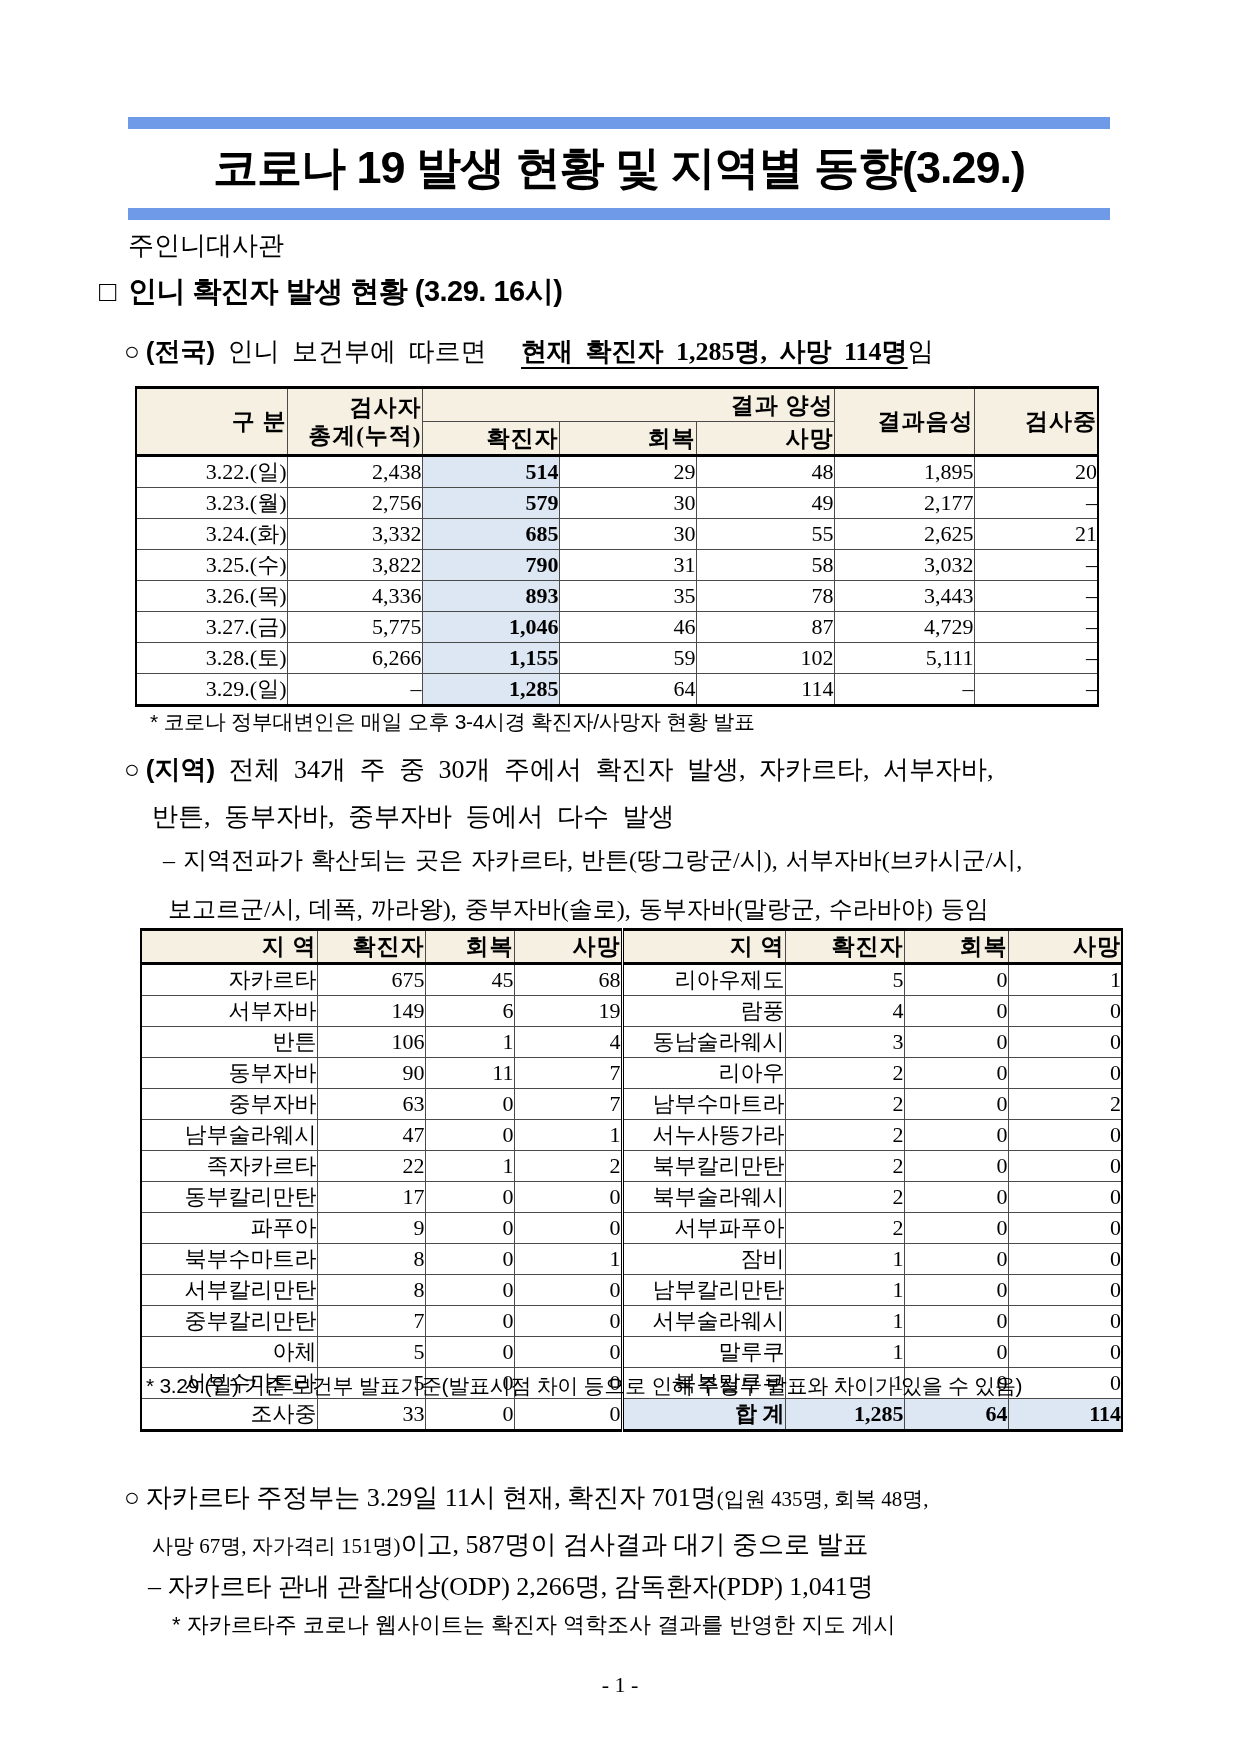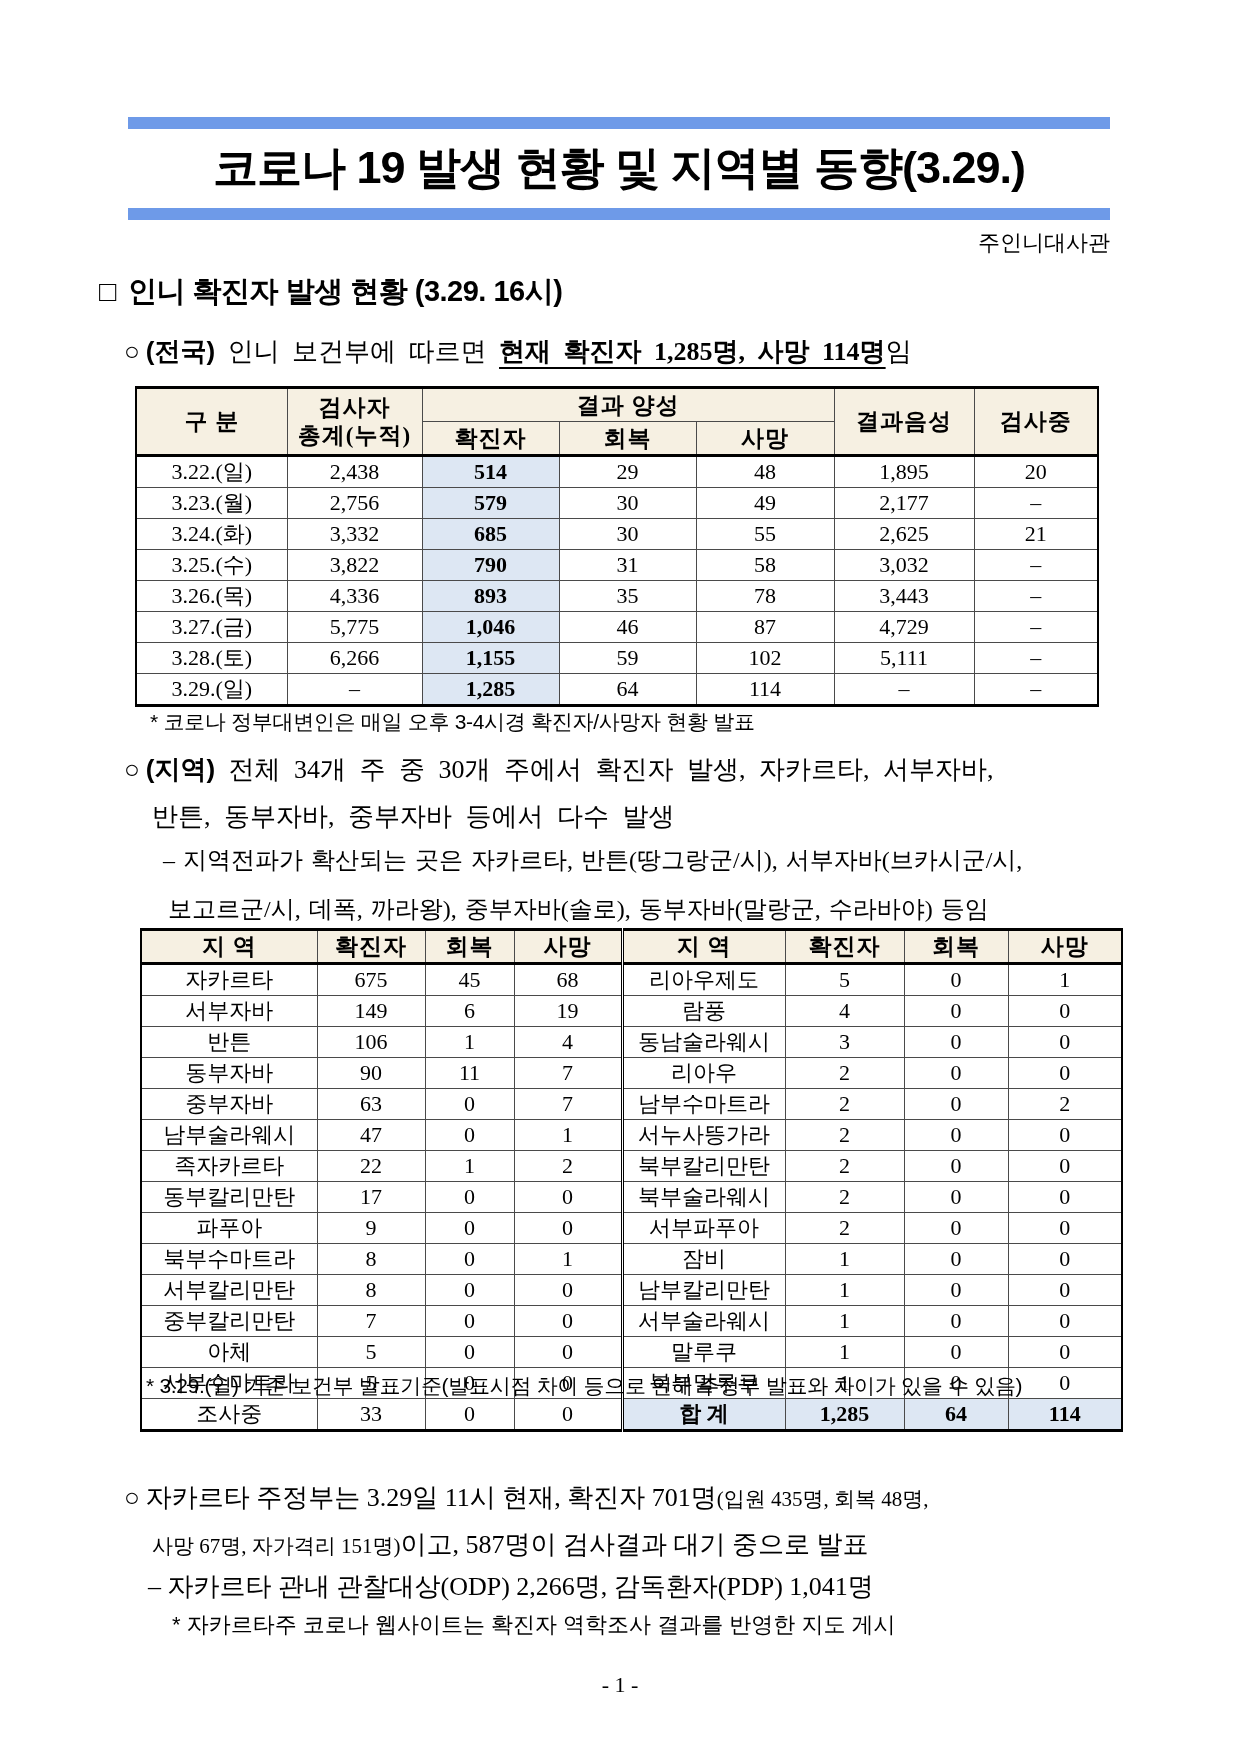--- a/index.html
+++ b/index.html
@@ -1,43 +1,43 @@
 <!DOCTYPE html>
 <html style="--accent: #6e9ae8; --headerbg: #f6f0e2; --hlbg: #dde7f3;"><head>
 <meta charset="utf-8">
 <style>
   * { margin:0; padding:0; box-sizing:border-box; }
   html,body { background:#ffffff; }
   body {
     width:1240px; height:1753px; position:relative;
     font-family:"Liberation Serif", serif; color:#000;
   }
-  .abs { position:absolute; }
+  .abs { position:absolute;text-align:right; }
   .bar { background:var(--accent,#6e9ae8); width:982px; height:12px; left:128px; }
   #bar-top { top:117px; }
   #bar-bottom { top:208px; }
   .doc-title {
     left:128px; top:130px; width:982px; height:76px; line-height:76px;
     text-align:center; font-family:"Liberation Sans", sans-serif;
     font-weight:800; font-size:45px; letter-spacing:-1px; white-space:nowrap;
   }
-  .agency { left:128px; top:228px; width:982px; text-align:right; font-size:22px; }
+  .agency { left:128px; top:228px; width:982px; text-align:left; font-size:26px; }
   .section-heading {
     left:99px; top:272px; font-family:"Liberation Sans", sans-serif;
     font-weight:800; font-size:29px; letter-spacing:-0.5px; white-space:nowrap;
   }
   .section-heading .bullet { font-weight:400; margin-right:12px; }
   .para { font-size:26px; white-space:nowrap; }
   .p-nationwide { left:124px; top:334px; word-spacing:6px; }
   .p-nationwide .bold-label, .region-l1 .bold-label {
     font-family:"Liberation Sans", sans-serif; font-weight:800;
   }
   .p-nationwide .hl {
     font-weight:700; text-decoration:underline;
-    text-decoration-thickness:2px; text-underline-offset:7px;
+    text-decoration-thickness:2px; text-underline-offset:7px;margin-left:22px;
   }
   .bullet-circle { margin-right:6px; }
   
   table { border-collapse:collapse; table-layout:fixed; text-align:center;
           font-family:Liberation Serif, serif; }
   #t1 { left:135px; top:386px; width:962px; border:2px solid #000;
         border-top:3px solid #000; border-bottom:3px solid #000; }
   #t2 { left:140px; top:928px; width:981px; border:2px solid #000;
         border-top:3px solid #000; border-bottom:3px solid #000;padding-left:28px; }
   th, td { border:1px solid #4a4a4a; overflow:hidden; white-space:nowrap; }

